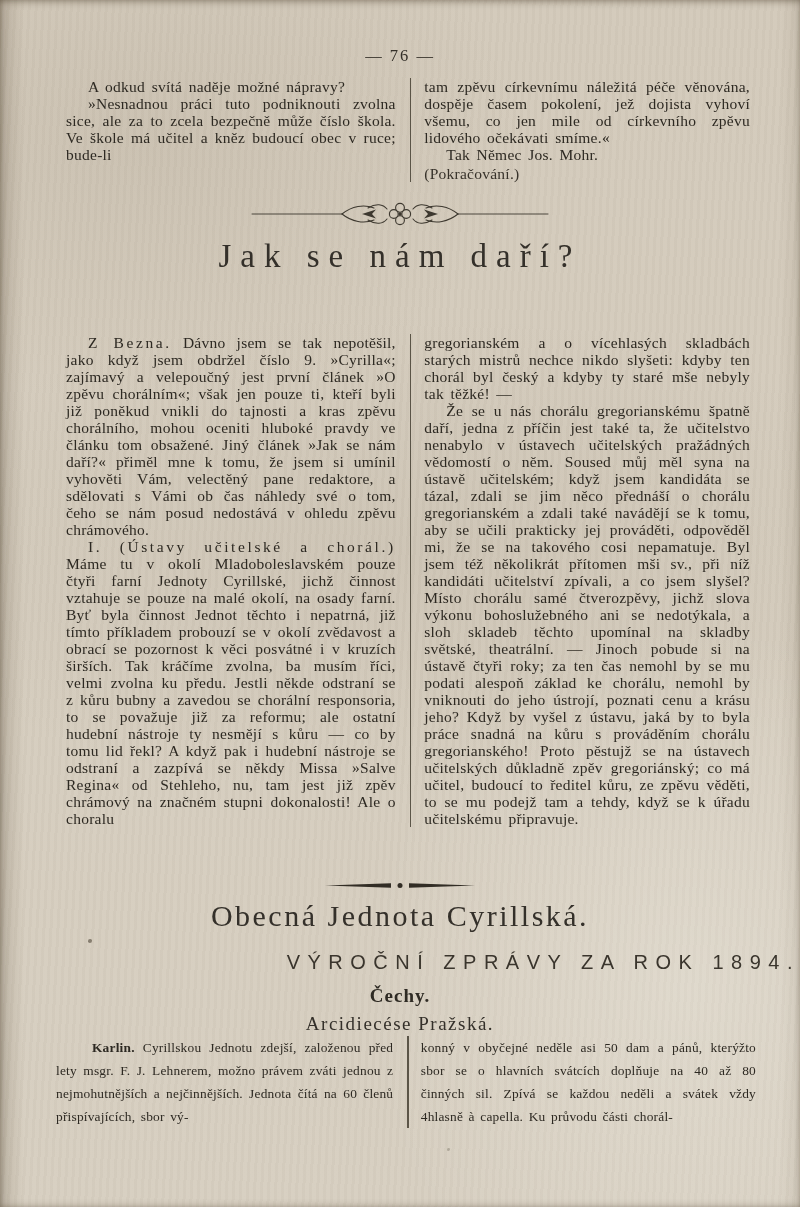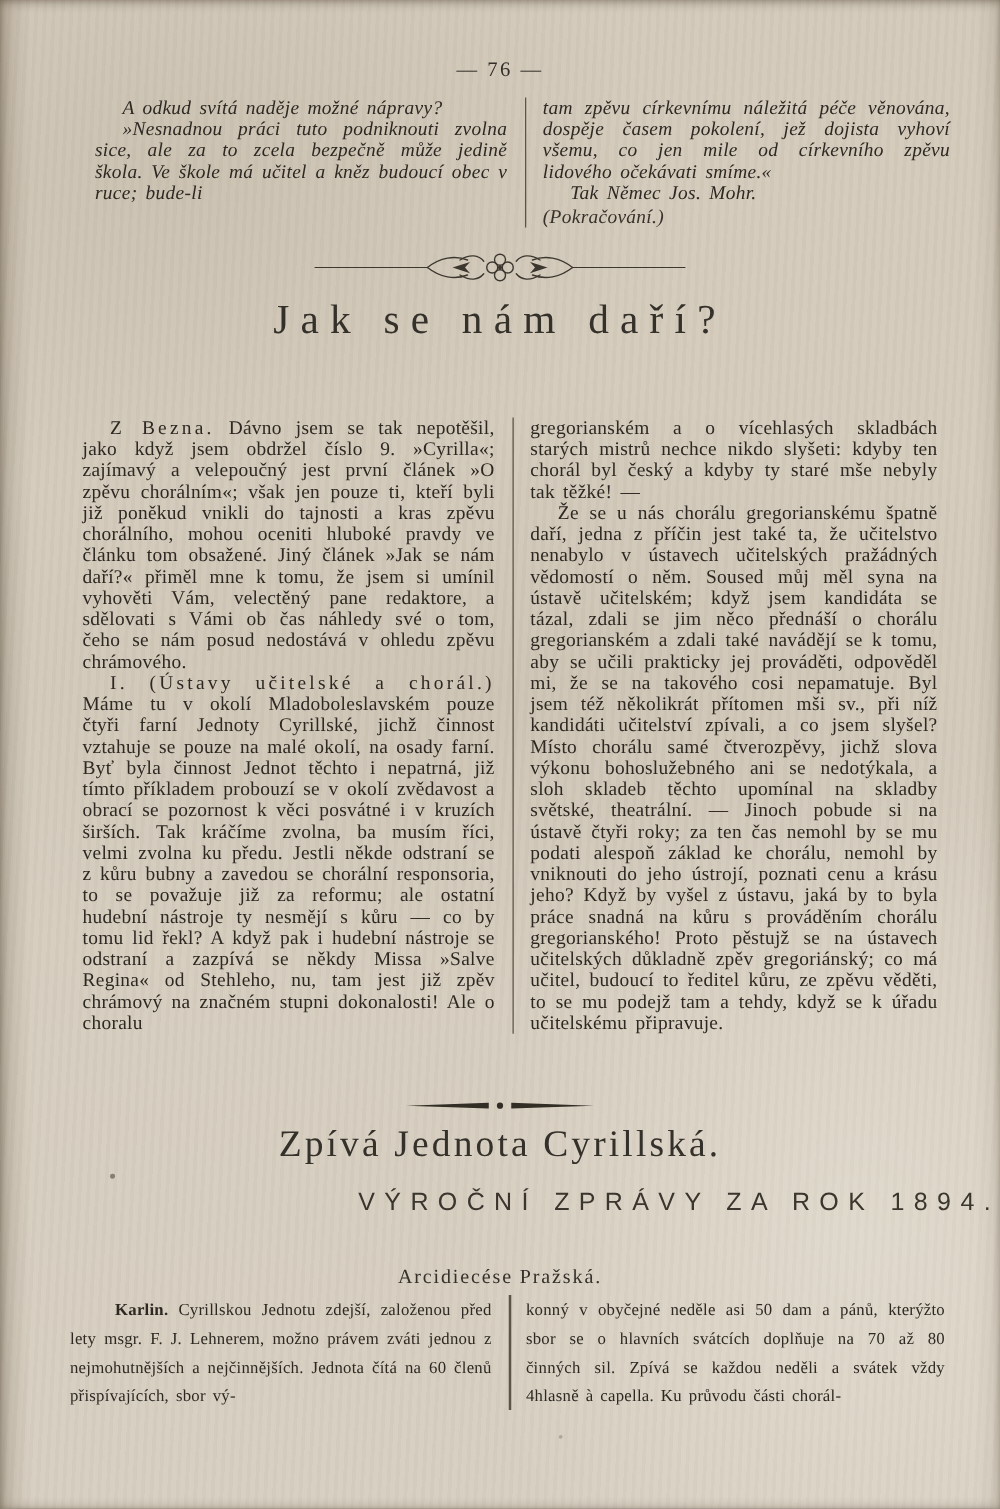--- a/index.html
+++ b/index.html
@@ -32,21 +32,21 @@
   .cols{position:absolute;display:flex;align-items:stretch;}
   .rule{width:1.5px;background:#453f33;opacity:.85;}
   .col{box-sizing:border-box;}
   .body-text p{
     margin:0;text-align:justify;
     font-size:15.5px;line-height:17px;
     letter-spacing:0.25px;word-spacing:2.4px;
   }
   .ind{text-indent:22px;}
   .lead-sp{letter-spacing:2.6px;}
-  .sec-top{top:78px;left:76px;width:684px;font-style:italic;}
+  .sec-top{top:78px;left:66px;width:684px;}
   .sec-top .col-l{width:344px;padding-right:14px;}
   .sec-top .col-r{width:339px;padding-left:13px;}
   .byline{text-align:left !important;text-indent:22px;}
   .note{
     margin-top:2px !important;text-align:left;
     font-size:12.3px;letter-spacing:0.5px;word-spacing:1px;padding-right:2px;color:#37322a;
   }
   .ornament{position:absolute;top:200px;left:50%;transform:translateX(-50%);}
   .article-title{
     position:absolute;top:238px;left:0;right:0;margin:0;
@@ -67,21 +67,21 @@
     text-align:right;font-weight:normal;
     font-family:"Liberation Sans","DejaVu Sans",sans-serif;
     font-size:20px;letter-spacing:7.5px;color:#3a352d;
   }
   .region{
     position:absolute;top:985px;left:0;right:0;margin:0;
     text-align:center;font-weight:bold;font-size:19px;letter-spacing:1px;color:#2f2b24;
   }
   .diocese{
     position:absolute;top:1013px;left:0;right:0;margin:0;
-    text-align:center;font-weight:normal;font-size:16px;letter-spacing:1.5px;color:#34302a;
+    text-align:center;font-weight:normal;font-size:19px;letter-spacing:1.5px;color:#34302a;
   }
   .sec-bottom{top:1036px;left:56px;width:700px;}
   .sec-bottom .col-l{width:352px;padding-right:14px;}
   .sec-bottom .col-r{width:348px;padding-left:12px;}
   .sec-bottom p{
     margin:0;text-align:justify;
     font-size:13.4px;line-height:23px;
     letter-spacing:0.2px;word-spacing:2px;
   }
   .ind-lg{text-indent:36px;}
@@ -93,21 +93,21 @@
 </head>
 <body>
 
 <div class="sheet">
 
   <div class="pagenum">— 76 —</div>
 
   <div class="cols sec-top body-text">
     <div class="col col-l">
       <p class="ind">A odkud svítá naděje možné nápravy?</p>
-      <p class="ind">»Nesnadnou práci tuto podniknouti zvolna sice, ale za to zcela bezpečně může jedině škola. Ve škole má učitel a kněz budoucí obec v ruce; bude-li</p>
+      <p class="ind">»Nesnadnou práci tuto podniknouti zvolna sice, ale za to zcela bezpečně může číslo škola. Ve škole má učitel a kněz budoucí obec v ruce; bude-li</p>
     </div>
     <div class="rule"></div>
     <div class="col col-r">
       <p>tam zpěvu církevnímu náležitá péče věnována, dospěje časem pokolení, jež dojista vyhoví všemu, co jen mile od církevního zpěvu lidového očekávati smíme.«</p>
       <p class="byline">Tak Němec Jos. Mohr.</p>
       <p class="note">(Pokračování.)</p>
     </div>
   </div>
 
   <div class="ornament">
@@ -149,30 +149,31 @@
   </div>
 
   <div class="dot-divider">
     <svg width="150" height="9" viewBox="0 0 150 9" aria-hidden="true">
       <polygon points="0,4.5 66,2.2 66,6.8" fill="#322d25"></polygon>
       <polygon points="150,4.5 84,2.2 84,6.8" fill="#322d25"></polygon>
       <circle cx="75" cy="4.5" r="2.5" fill="#322d25"></circle>
     </svg>
   </div>
 
-  <h2 class="report-title">Zpívá Jednota Cyrillská.</h2>
+  <h2 class="report-title">Obecná Jednota Cyrillská.</h2>
   <div class="report-subtitle">VÝROČNÍ ZPRÁVY ZA ROK 1894.</div>
+  <h3 class="region">Čechy.</h3>
   <h4 class="diocese">Arcidiecése Pražská.</h4>
 
   <div class="cols sec-bottom">
     <div class="col col-l">
       <p class="ind-lg"><span class="lead-b">Karlin.</span> <span>Cyrillskou Jednotu zdejší, založenou před lety msgr. F. J. Lehnerem, možno právem zváti jednou z nejmohutnějších a nejčinnějších. Jednota čítá na 60 členů přispívajících, sbor vý-</span></p>
     </div>
     <div class="rule"></div>
     <div class="col col-r">
-      <p>konný v obyčejné neděle asi 50 dam a pánů, kterýžto sbor se o hlavních svátcích doplňuje na 70 až 80 činných sil. Zpívá se každou neděli a svátek vždy 4hlasně à capella. Ku průvodu části chorál-</p>
+      <p>konný v obyčejné neděle asi 50 dam a pánů, kterýžto sbor se o hlavních svátcích doplňuje na 40 až 80 činných sil. Zpívá se každou neděli a svátek vždy 4hlasně à capella. Ku průvodu části chorál-</p>
     </div>
   </div>
 
   <div class="speck speck-a"></div>
   <div class="speck speck-b"></div>
 
 </div>
 
 </body></html>

